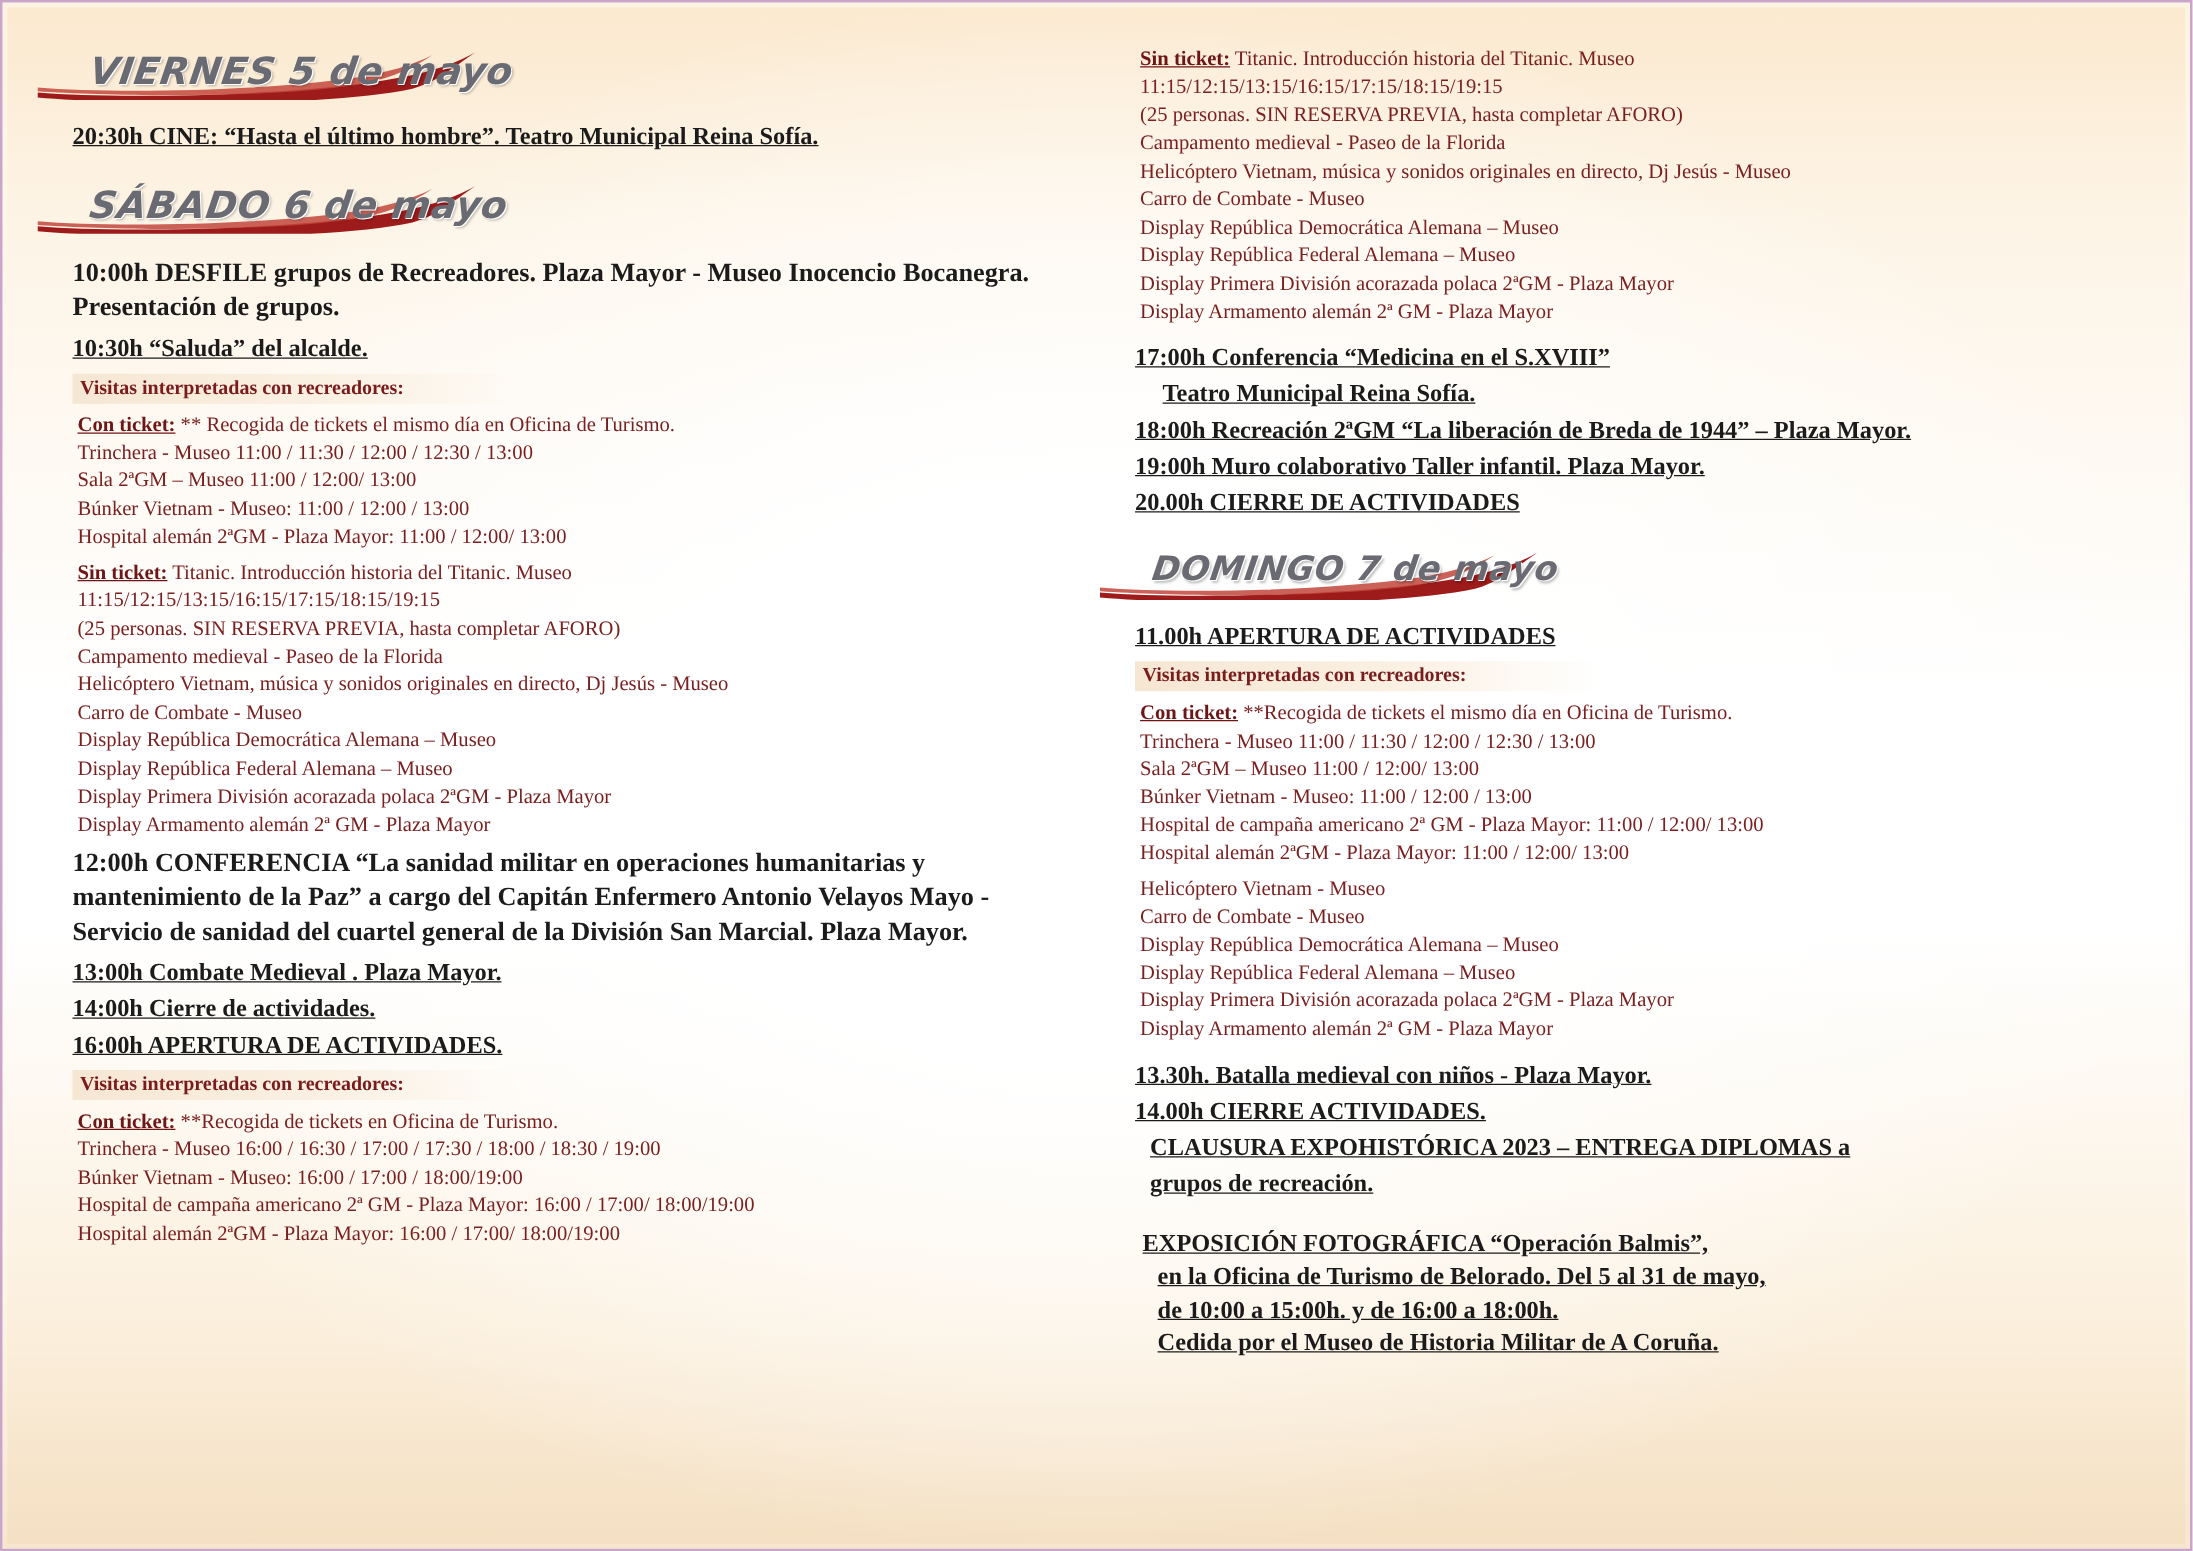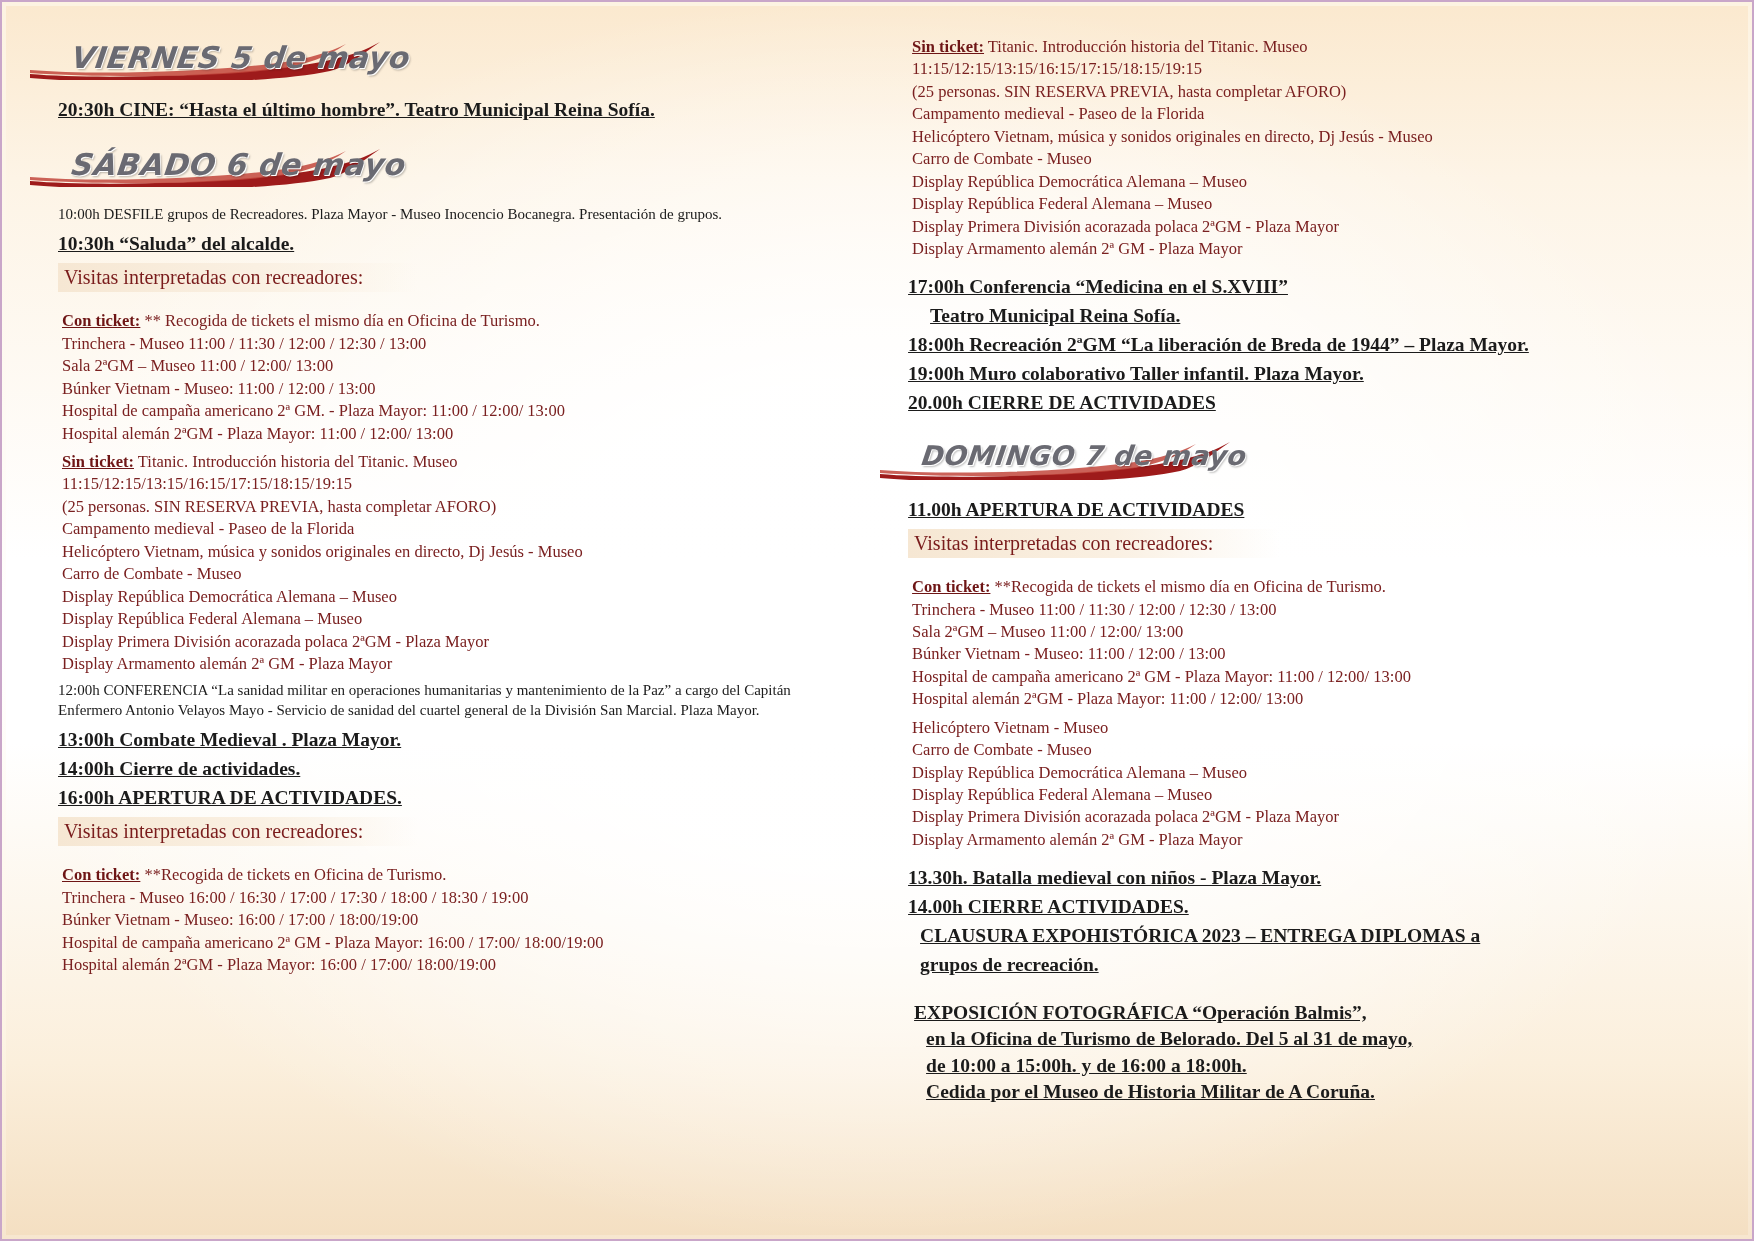--- a/index.html
+++ b/index.html
@@ -75,39 +75,39 @@
   
   .bold-line {
     font-weight: bold;
     font-size: 19.5px;
     color: #1b1b1b;
     line-height: 1.28;
     margin: 0 0 4px 0;
     text-decoration: underline;
   }
   .bold-block {
-    font-weight: normal;
-    font-size: 15px;
+    font-weight: bold;
+    font-size: 21px;
     color: #1b1b1b;
     line-height: 1.3;
     margin: 0 0 8px 0;
   }
   .spacer-sm { height: 9px; }
   .spacer-md { height: 16px; }
 
   .visitas-head {
     display: block;
-    font-weight: normal;
-    font-size: 20px;
+    font-weight: bold;
+    font-size: 16px;
     color: #7a1c1c;
     background: linear-gradient(90deg, #f6e7d3 0%, #faf0e2 55%, rgba(250,240,226,0) 100%);
     padding: 3px 8px 3px 6px;
     width: 360px;
     box-sizing: border-box;
-    margin: 6px 0 18px 0;
+    margin: 6px 0 6px 0;
   }
   .visitas-head.wide { width: 372px; }
 
   .ticket-line {
     font-size: 16.5px;
     color: #7a2020;
     line-height: 1.36;
     margin: 0;
     padding-left: 4px;
   }
@@ -171,21 +171,20 @@
      <div class="visitas-head">Visitas interpretadas con recreadores:</div>
 
      <div class="list-group">
        <p class="ticket-line">
          <span class="label">Con ticket:</span>
          <span>** Recogida de tickets el mismo día en Oficina de Turismo.</span>
        </p>
        <p class="list-line">Trinchera - Museo  11:00 / 11:30 / 12:00 / 12:30 / 13:00</p>
        <p class="list-line">Sala 2ªGM – Museo 11:00 / 12:00/ 13:00</p>
        <p class="list-line">Búnker Vietnam - Museo: 11:00 / 12:00 / 13:00</p>
-       <p class="list-line">Hospital de campaña americano 2ª GM. - Plaza Mayor: 11:00 / 12:00/ 13:00</p>
        <p class="list-line">Hospital alemán 2ªGM -  Plaza Mayor: 11:00 / 12:00/ 13:00</p>
      </div>
 
      <div class="list-group">
        <p class="ticket-line">
          <span class="label">Sin ticket:</span>
          <span>Titanic. Introducción historia del Titanic. Museo</span>
        </p>
        <p class="list-line">11:15/12:15/13:15/16:15/17:15/18:15/19:15</p>
        <p class="list-line">(25 personas. SIN RESERVA PREVIA, hasta completar AFORO)</p>

